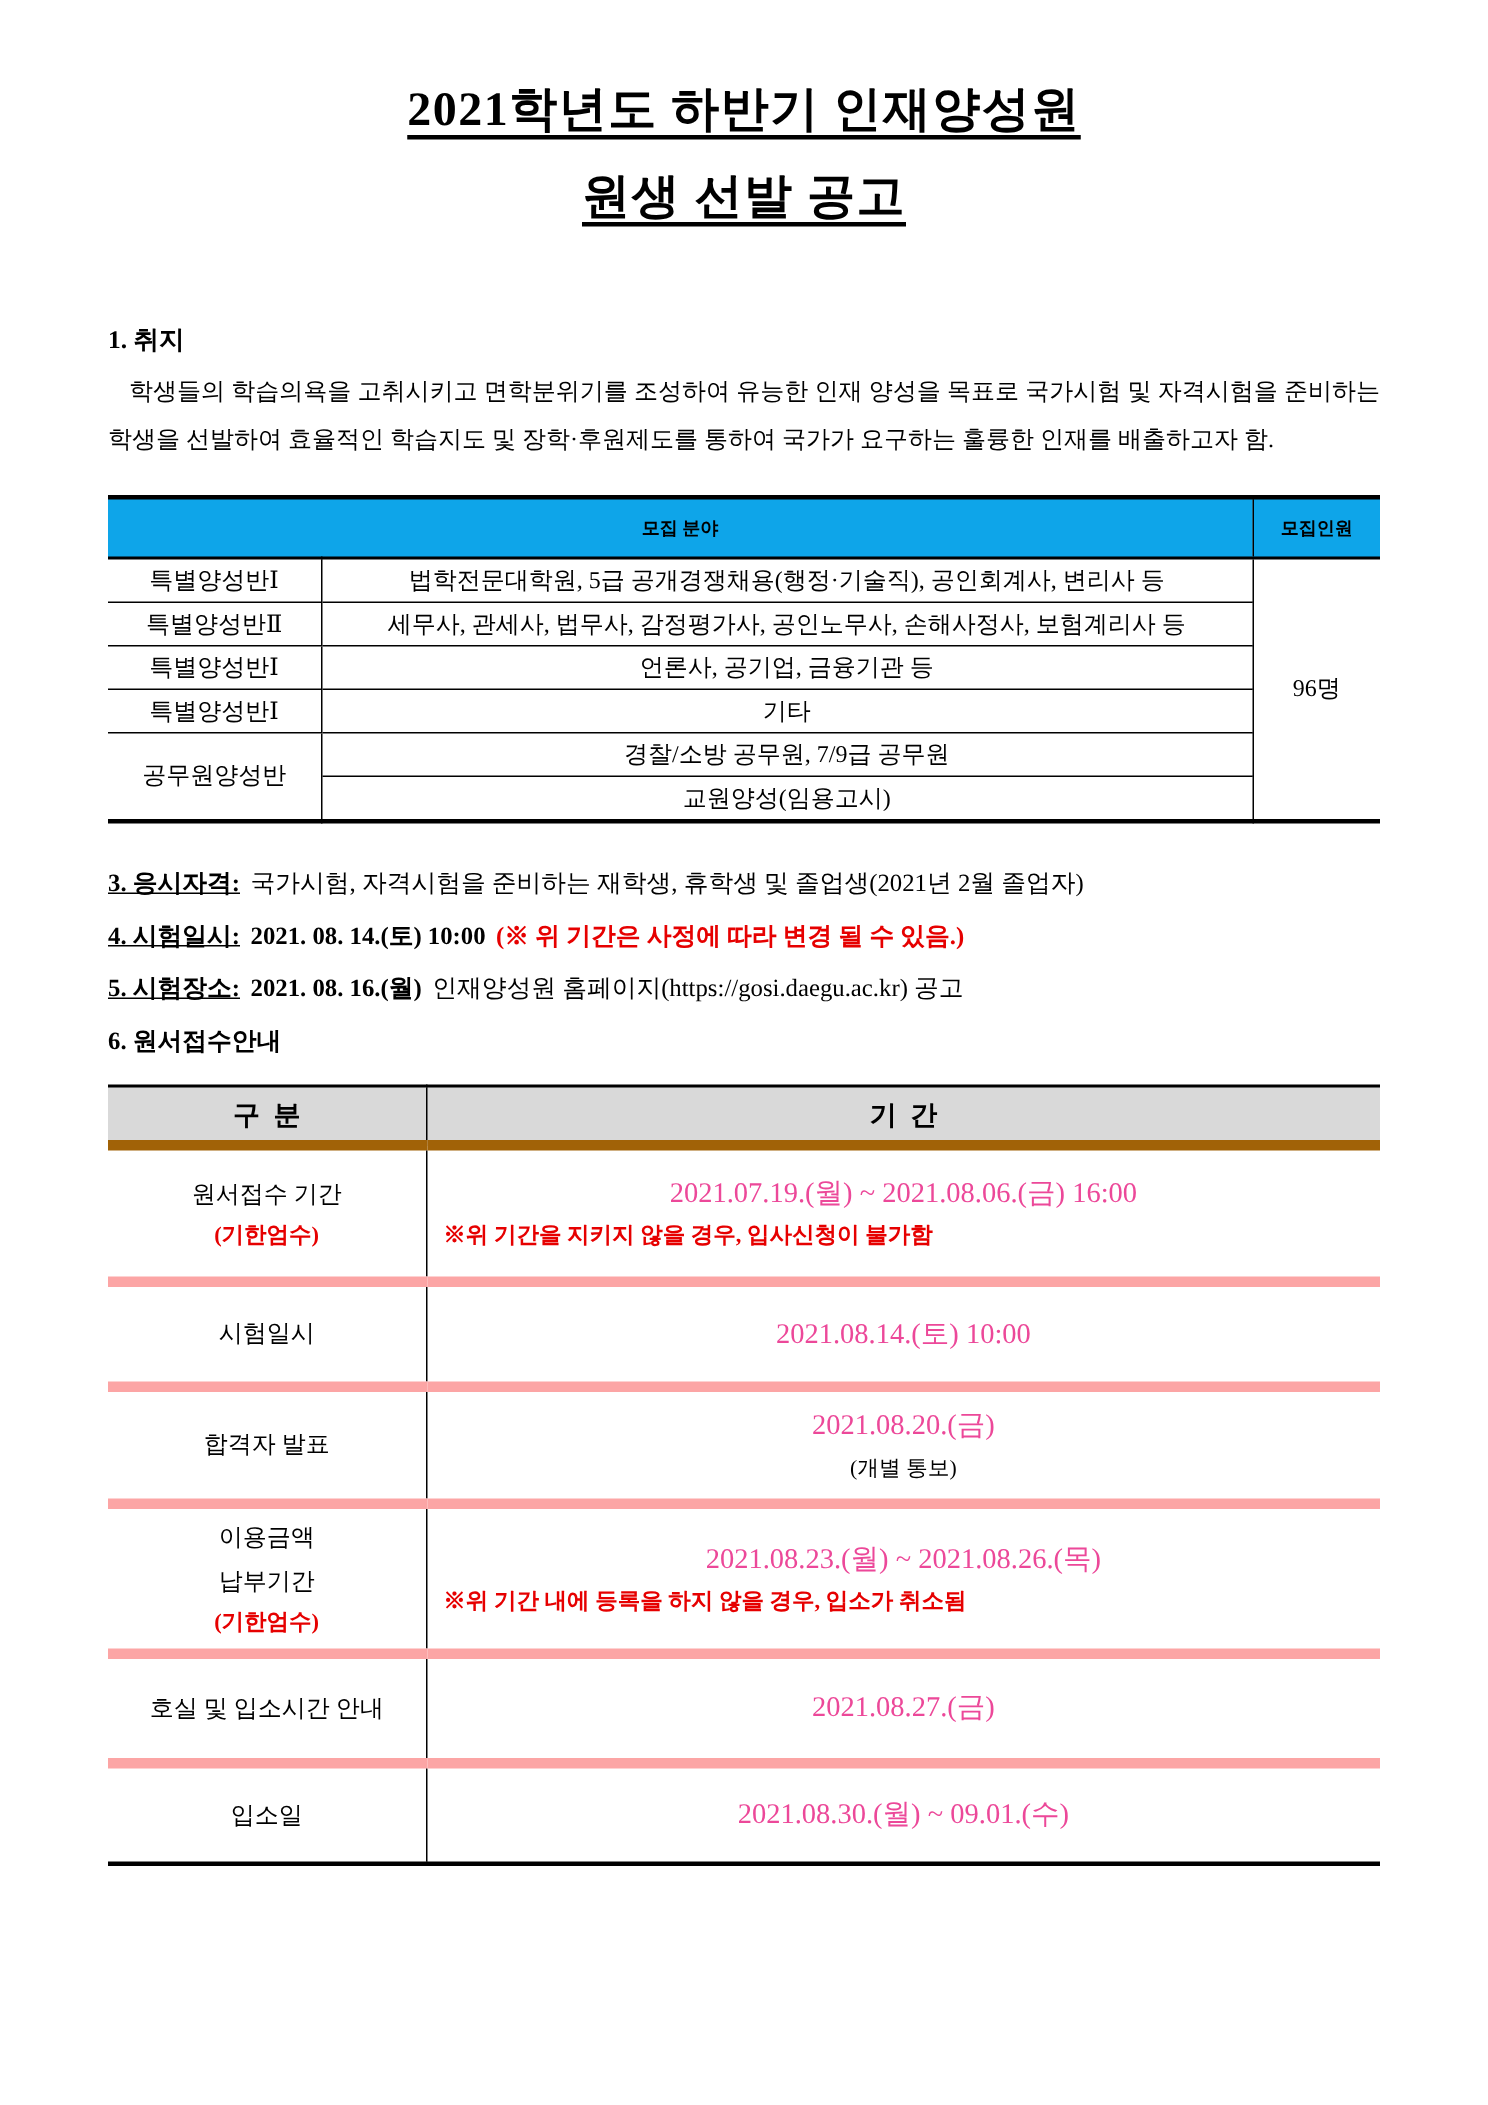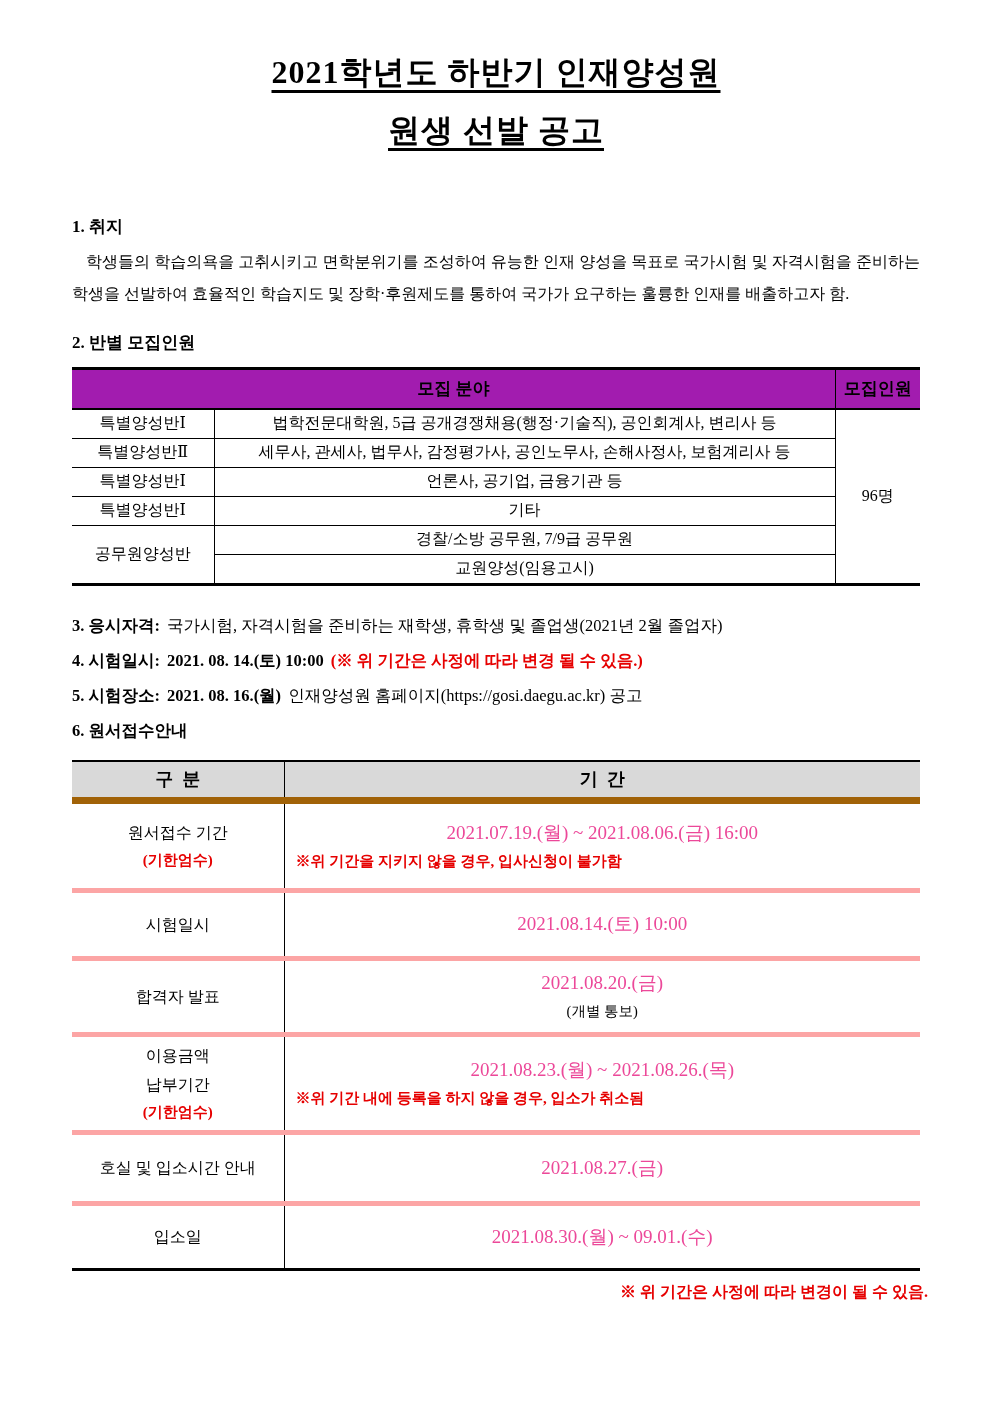--- a/index.html
+++ b/index.html
@@ -28,45 +28,45 @@
   
   .heading { font-size:17px; font-weight:bold; margin:0 0 6px 0; line-height:1.55; }
   .body-text {
     font-size:16px; line-height:32px; margin:0 0 20px 0;
     text-align:justify; text-indent:14px; word-break:keep-all;
   }
   
   table { border-collapse:collapse; width:848px; table-layout:fixed; }
   .recruit-table { margin:10px 0 22px 0; border-top:3px solid #000; border-bottom:3px solid #000; }
   .recruit-table th {
-    background:#a21caf; font-size:17px; font-weight:bold;
+    background:#0ea5e9; font-size:12px; font-weight:bold;
     height:36px; border-bottom:2px solid #000; text-align:center;
   }
   .recruit-table td { font-size:16px; height:28px; text-align:center; vertical-align:middle; padding:0 4px; }
   .recruit-table .rt-body td { border-top:1px solid #000; }
   .recruit-table .vline { border-left:1px solid #000;text-align:center; }
   .recruit-table .cnt-cell { border-left:1px solid #000; }
   
   .items { margin:0 0 12px 0; }
   .item { font-size:16.5px; line-height:35px; white-space:nowrap; }
-  .item-label { font-weight:bold; margin-right:7px; }
+  .item-label { font-weight:bold; margin-right:7px;text-decoration:underline; }
   .item-strong { font-weight:bold; margin-right:7px; }
   .red { color:#e60000; }
   .blue { color:#ec4899; }
   .bold { font-weight:bold; }
   
   .schedule-table { margin:4px 0 0 0; border-top:2px solid #000; border-bottom:3px solid #000; }
   .schedule-table th {
     background:#d9d9d9; font-size:18px; font-weight:bold;
     height:33px; border-bottom:7px solid #a16207; text-align:center; white-space:pre;
   }
   .schedule-table td { vertical-align:middle; }
   .schedule-table .cat-cell { text-align:center; font-size:16px; line-height:29px; }
   .schedule-table .per-cell { border-left:1px solid #000; text-align:center; }
-  .schedule-table tr + tr td { border-top:5px solid #fca5a5; }
+  .schedule-table tr + tr td { border-top:7px solid #fca5a5; }
   .cat-note { font-size:15px; font-weight:bold; line-height:26px; }
   .date-line { font-size:19px; line-height:30px; }
   .warn-line { font-size:15px; font-weight:bold; text-align:left; padding-left:10px; line-height:26px; }
   .sub-line { font-size:14.5px; line-height:26px; }
   .r0 td { height:82px; }
   .r1 td { height:61px; }
   .r2 td { height:69px; }
   .r3 td { height:91px; }
   .r4 td { height:64px; }
   .r5 td { height:60px; }
@@ -82,21 +82,20 @@
 <div class="page">
 
   <div class="doc-title">
     <div class="title-line-wrap"><span class="title-line">2021학년도 하반기 인재양성원</span></div>
     <div class="title-line-wrap"><span class="title-line">원생 선발 공고</span></div>
   </div>
 
   <div class="heading">1. 취지</div>
   <p class="body-text">학생들의 학습의욕을 고취시키고 면학분위기를 조성하여 유능한 인재 양성을 목표로 국가시험 및 자격시험을 준비하는 학생을 선발하여 효율적인 학습지도 및 장학·후원제도를 통하여 국가가 요구하는 훌륭한 인재를 배출하고자 함.</p>
 
-  <div class="heading">2. 반별 모집인원</div>
   <table class="recruit-table">
     <colgroup>
         <col style="width:142px">
         <col style="width:621px">
         <col style="width:85px">
       </colgroup>
     <tbody>
         <tr>
       <th colspan="2">모집 분야</th>
       <th class="cnt-cell">모집인원</th>
@@ -193,15 +192,14 @@
     </tr>
     <tr class="r5">
       <td class="cat-cell">입소일</td>
       <td class="per-cell">
         <div class="date-line blue">2021.08.30.(월) ~ 09.01.(수)</div>
       </td>
     </tr>
   </tbody>
     </table>
 
-  <div class="footer-note red">※ 위 기간은 사정에 따라 변경이 될 수 있음.</div>
 
 </div>
 
 </body></html>

